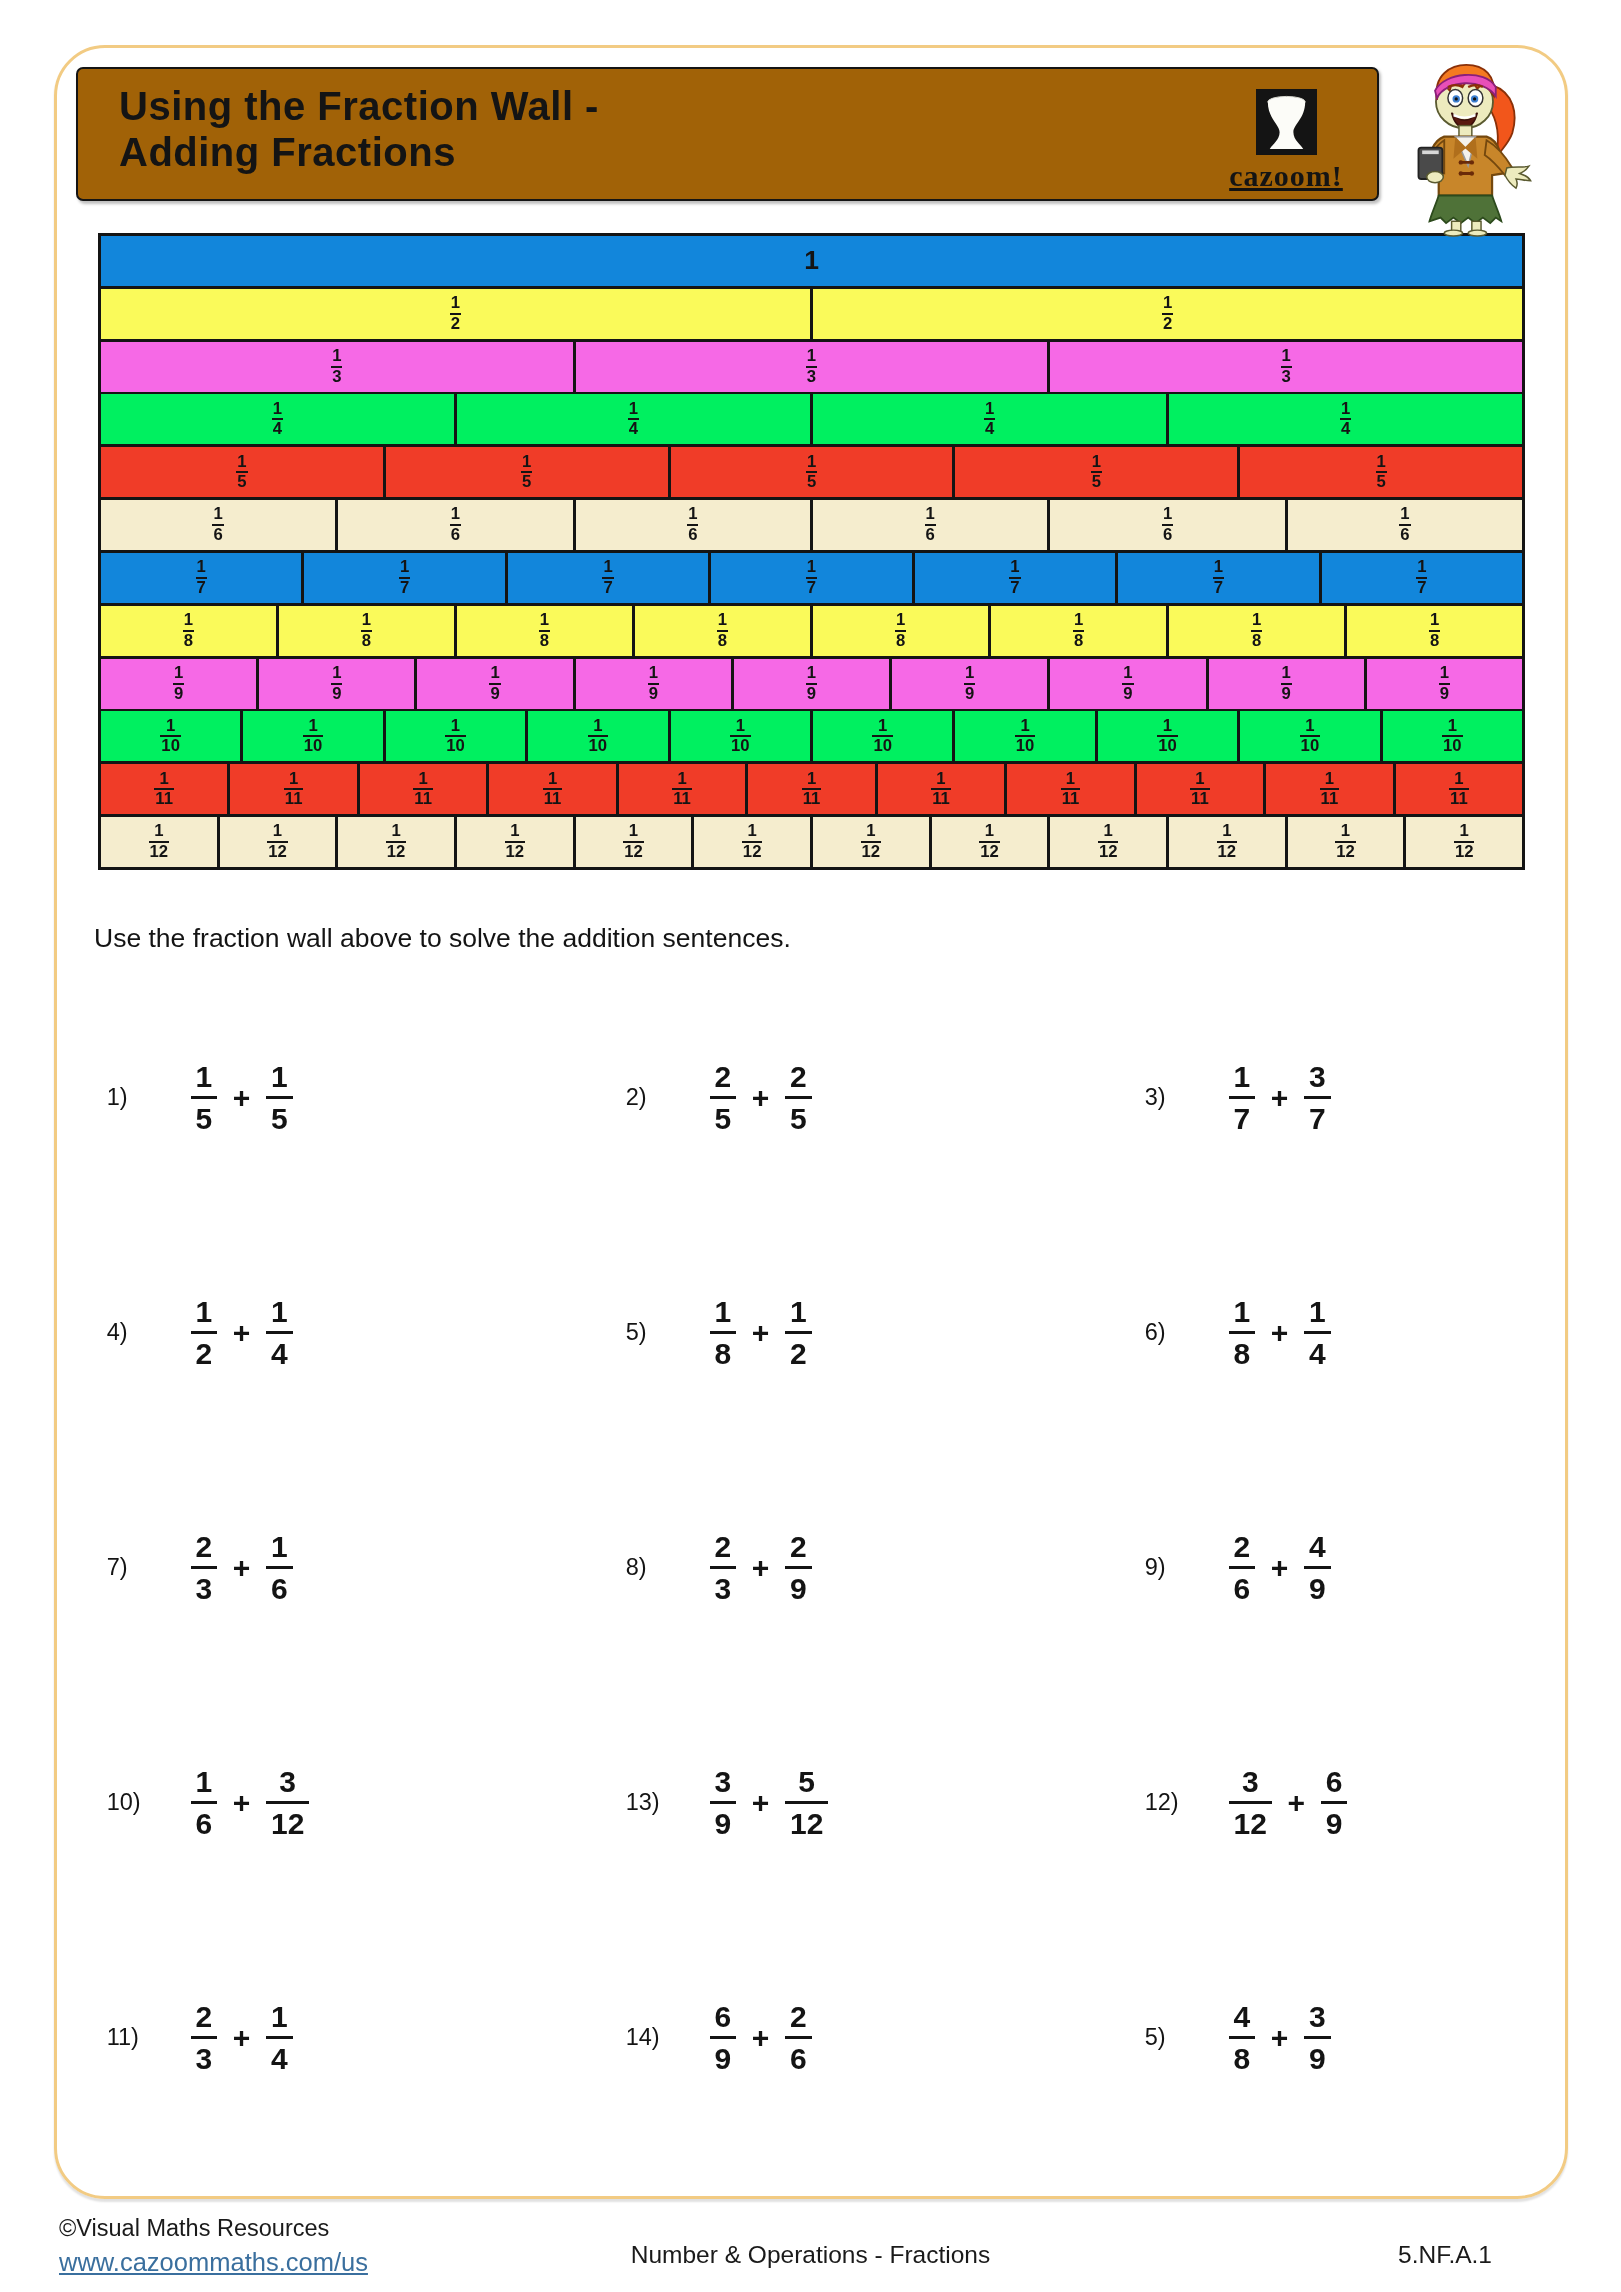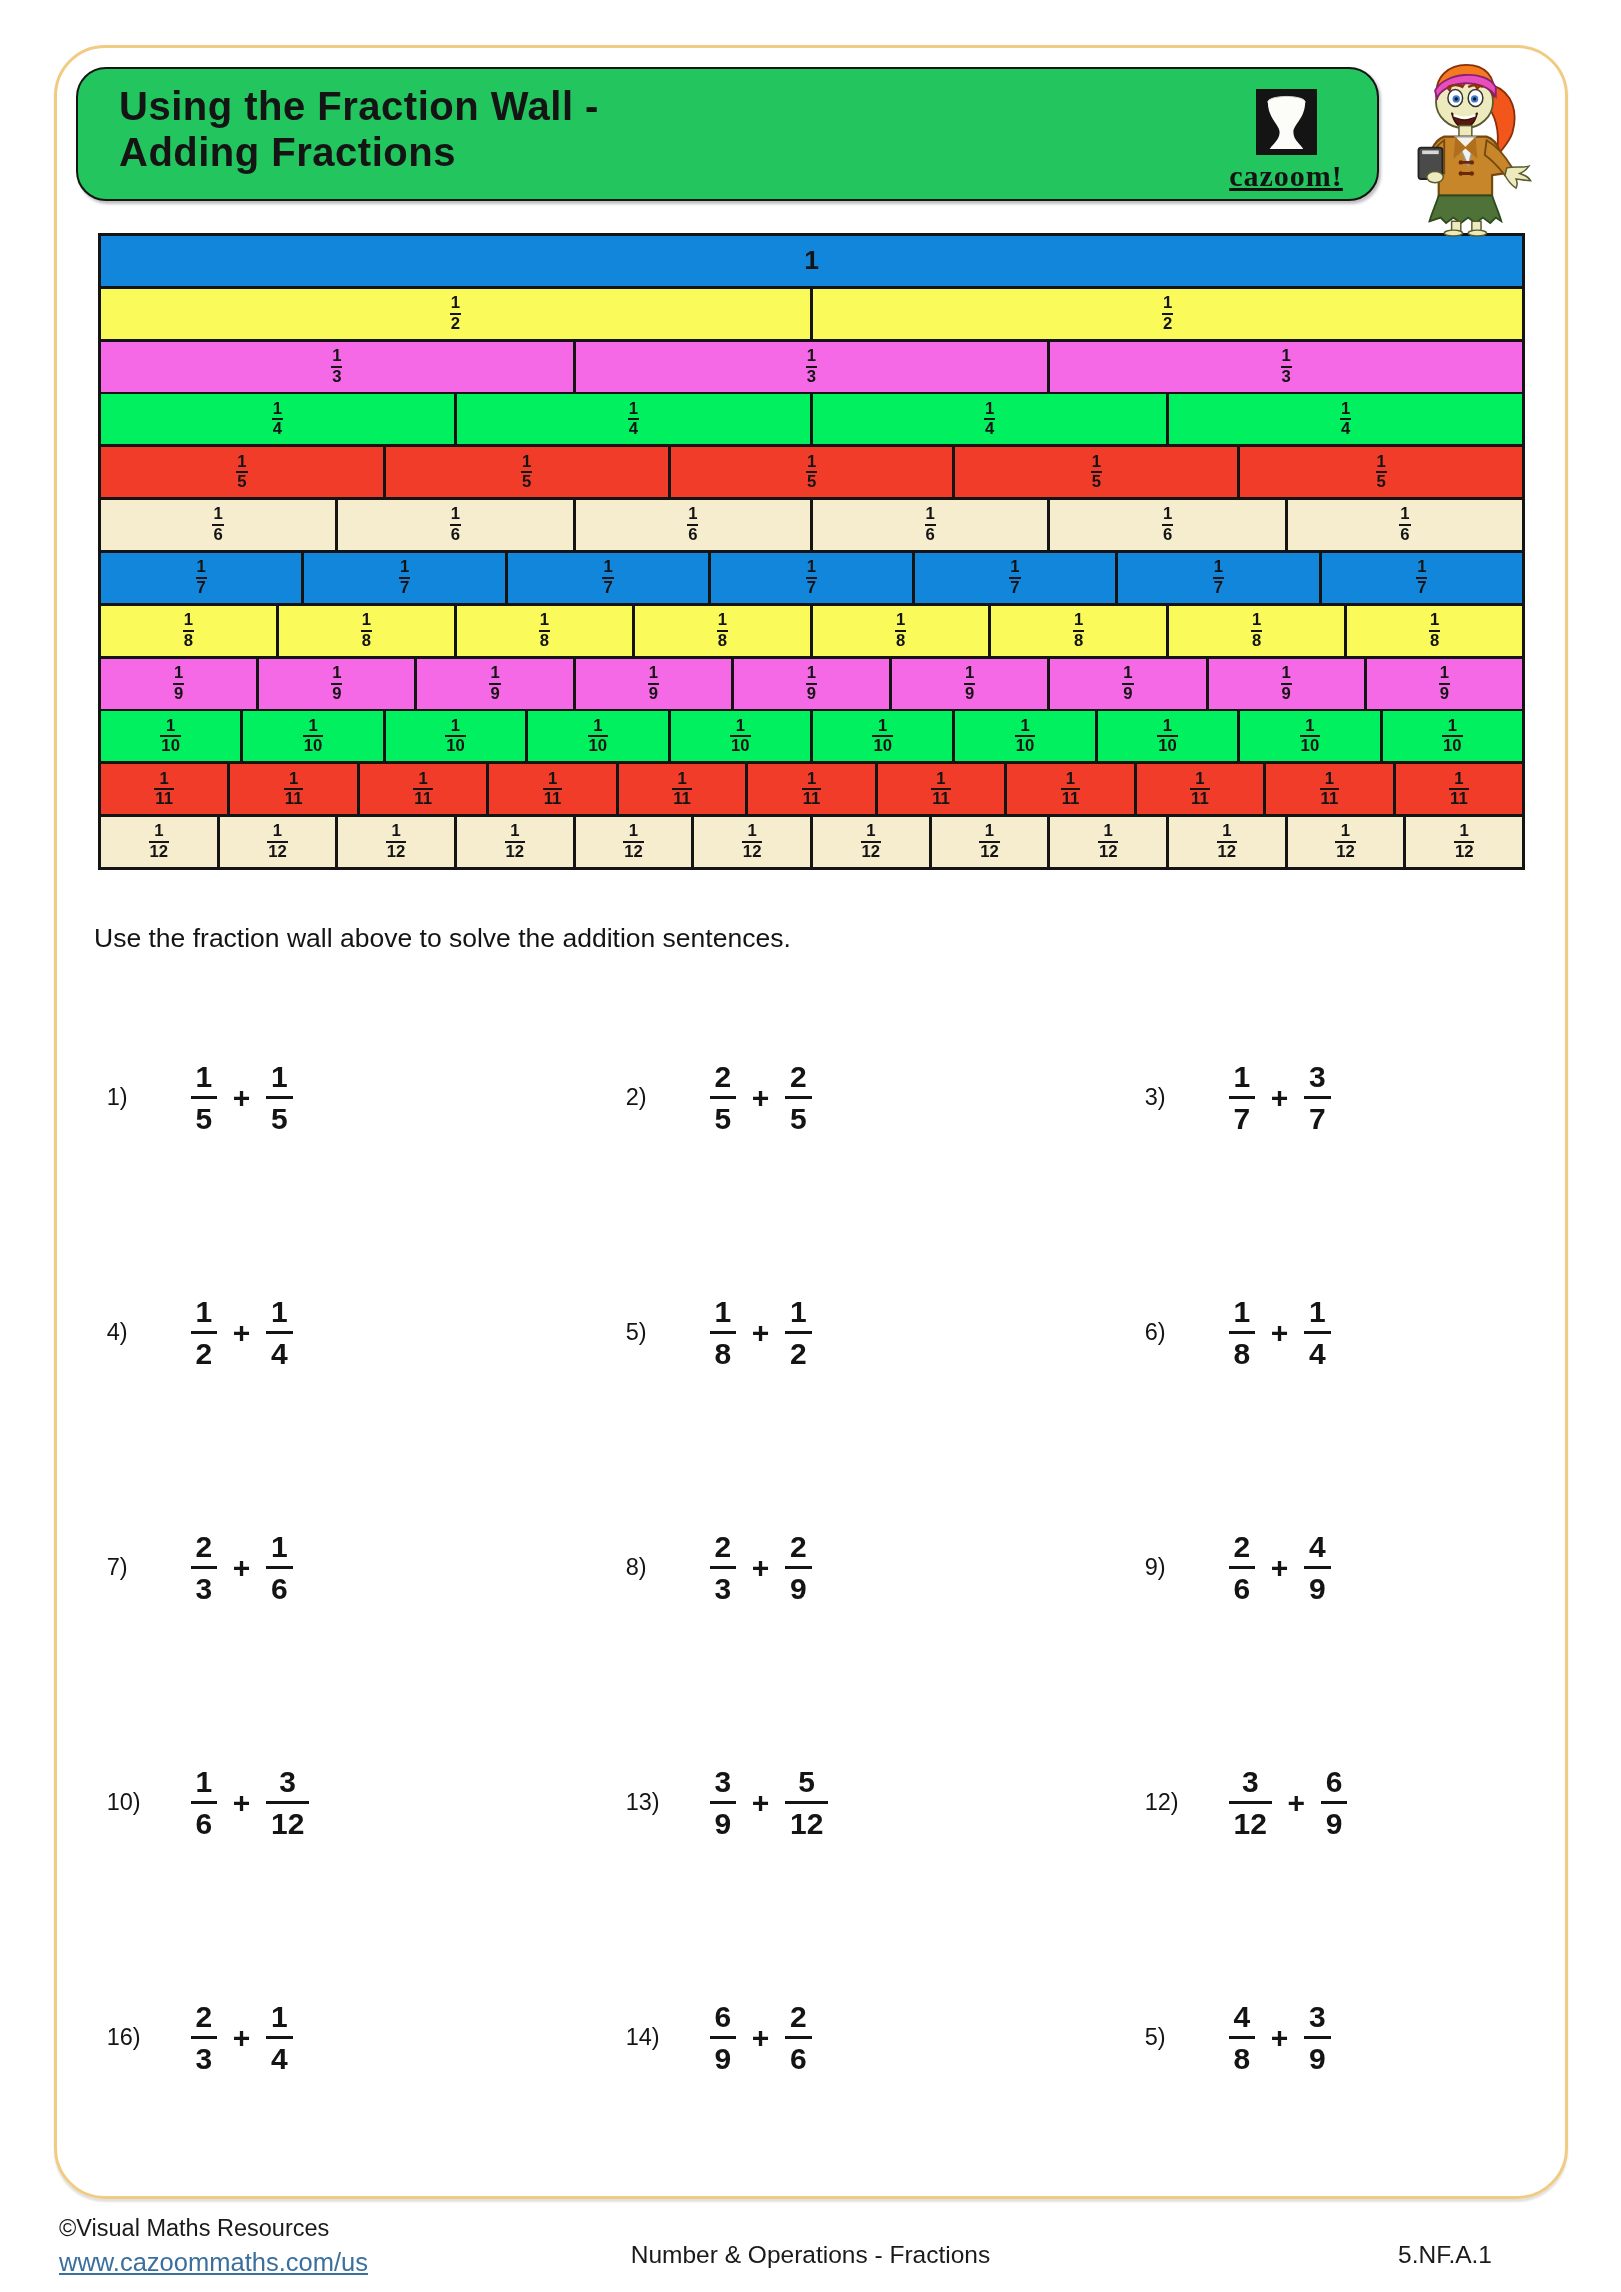--- a/index.html
+++ b/index.html
@@ -6,21 +6,21 @@
   html,body { background:#ffffff; }
   body { font-family:"Liberation Sans", sans-serif; color:#111; }
   .page { position:relative; width:1621px; height:2293px; background:#fff; overflow:hidden; }
 
   
   .gold-frame { position:absolute; left:54px; top:45px; width:1514px; height:2154px;
     border:3.9px solid #F2CB83; border-radius:51px; box-shadow:0 2.9px 2px rgba(0,0,0,0.12); }
 
   
   .title-box { position:absolute; left:76px; top:67px; width:1303px; height:134px;
-    background:#22c55e; border:2.9px solid #141414; border-radius:30px;
+    background:#a16207; border:2.9px solid #141414; border-radius:7px;
     box-shadow:2px 2.9px 2.9px rgba(0,0,0,0.25); }
   .title-text { position:absolute; left:41px; top:13.7px; font-size:40px; font-weight:bold;
     line-height:1.16; color:#141414; letter-spacing:0.5px; }
 
   
   .logo { position:absolute; right:31px; top:19.6px; width:120px; text-align:center;text-decoration:underline; }
   .logo-square { display:inline-block; width:61px; height:66px; background:#141414; }
   .logo-square svg { display:block; width:61px; height:66px; }
   .logo-word { font-family:"Liberation Serif", serif; font-weight:bold; font-size:30px;
     color:#141414; line-height:1; margin-top:2px; letter-spacing:1px; }
@@ -772,21 +772,21 @@
           <span class="n">3</span>
           <span class="d">12</span>
         </span>
         <span class="plus">+</span>
         <span class="pfrac">
           <span class="n">6</span>
           <span class="d">9</span>
         </span>
       </div>
       <div class="problem">
-        <span class="pnum">16)</span>
+        <span class="pnum">11)</span>
         <span class="pfrac">
           <span class="n">2</span>
           <span class="d">3</span>
         </span>
         <span class="plus">+</span>
         <span class="pfrac">
           <span class="n">1</span>
           <span class="d">4</span>
         </span>
       </div>

